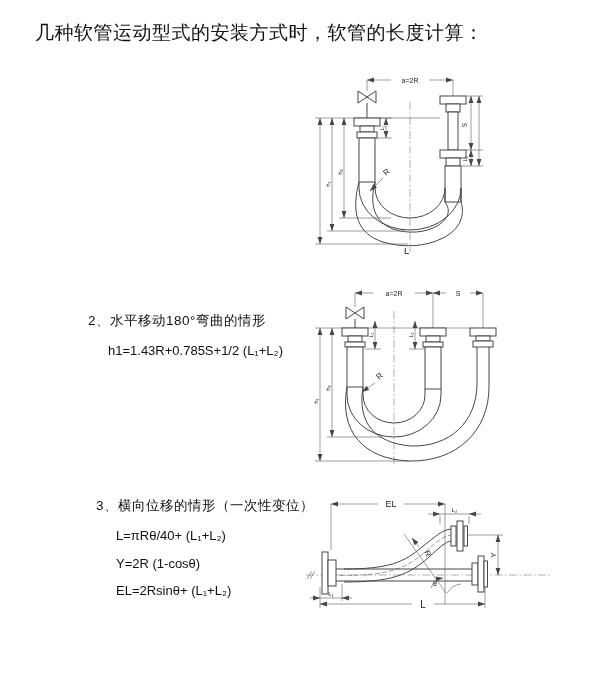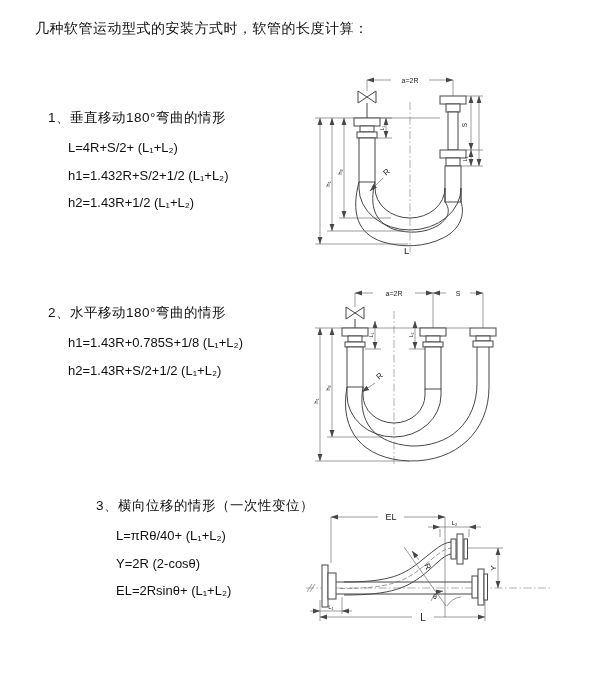--- a/index.html
+++ b/index.html
@@ -1,60 +1,51 @@
 <!DOCTYPE html>
 <html><head>
 <meta charset="utf-8">
 <style>
   html,body{margin:0;padding:0;}
   body{width:600px;height:675px;background:#ffffff;position:relative;overflow:hidden;
        font-family:"Liberation Sans","DejaVu Sans",sans-serif;color:#111;}
   .page{position:absolute;inset:0;background:#fff;}
-  .title{position:absolute;left:35px;top:20px;font-size:14px;letter-spacing:.5px;font-weight:500;}
+  .title{position:absolute;left:35px;top:20px;font-size:19px;letter-spacing:.5px;font-weight:500;}
   .section{position:absolute;left:48px;}
   .heading{font-size:13.5px;letter-spacing:.5px;font-weight:500;white-space:nowrap;}
   .formulas{margin:7px 0 0 20px;font-size:13px;line-height:27.5px;white-space:nowrap;}
   .diagram{position:absolute;}
   svg{display:block;}
   svg text{fill:#222;font-family:"Liberation Sans","DejaVu Sans",sans-serif;}
   .dln{stroke:#474747;stroke-width:1;fill:none;}
   .fit{stroke:#474747;stroke-width:1;fill:#fff;}
   .thin{stroke:#5a5a5a;stroke-width:.6;fill:none;}
   .cl{stroke:#7a7a7a;stroke-width:.6;fill:none;stroke-dasharray:8 2.5 1.5 2.5;}
   .hd{stroke:#5a5a5a;stroke-width:.6;fill:none;stroke-dasharray:5 2;}
 </style>
 </head>
 <body>
 
 <div class="page">
 
   <div class="title">几种软管运动型式的安装方式时，软管的长度计算：</div>
 
-  <div class="section" style="top:109px;">
-    <div class="heading">1、垂直移动180°弯曲的情形</div>
-    <div class="formulas">
-      <div>L=4R+S/2+ (L₁+L₂)</div>
-      <div>h1=1.432R+S/2+1/2 (L₁+L₂)</div>
-      <div>h2=1.43R+1/2 (L₁+L₂)</div>
-    </div>
-  </div>
-
-  <div class="section" style="top:304px;">
+
+  <div class="section" style="top:312px;margin-left:40px;">
     <div class="heading">2、水平移动180°弯曲的情形</div>
     <div class="formulas">
-      <div>h1=1.43R+0.785S+1/8 (L₁+L₂)</div>
-      <div>h2=1.43R+S/2+1/2 (L₁+L₂)</div>
+      <div>h1=1.43R+0.785S+1/2 (L₁+L₂)</div>
     </div>
   </div>
 
   <div class="section" style="top:497px;margin-left:48px;">
     <div class="heading">3、横向位移的情形（一次性变位）</div>
     <div class="formulas">
       <div>L=πRθ/40+ (L₁+L₂)</div>
-      <div>Y=2R (2-cosθ)</div>
+      <div>Y=2R (1-cosθ)</div>
       <div>EL=2Rsinθ+ (L₁+L₂)</div>
     </div>
   </div>
 
   <div class="diagram" style="left:313px;top:72px;">
   <svg width="225" height="185" viewBox="0 0 225 185">
     <defs>
       <marker id="a1" markerWidth="9" markerHeight="8" refX="7.3" refY="3" orient="auto-start-reverse" markerUnits="userSpaceOnUse">
         <path d="M0,0.5 L7.5,3 L0,5.5 Z" fill="#474747"></path>
       </marker>
@@ -223,21 +214,21 @@
       <text x="99.5" y="52" text-anchor="middle" font-size="5.5" transform="rotate(-90 99.5 52)">L₂</text>
     </g>
 
     <g>
       <line class="thin" x1="62" y1="100" x2="49" y2="109" marker-end="url(#a2)"></line>
       <text x="66" y="97" font-size="8" transform="rotate(-40 66 97)">R</text>
     </g>
   </svg>
   </div>
 
-  <div class="diagram" style="left:300px;top:505px;">
+  <div class="diagram" style="left:300px;top:492px;">
   <svg width="270" height="140" viewBox="0 0 270 140">
     <defs>
       <marker id="a3" markerWidth="9" markerHeight="8" refX="7.3" refY="3" orient="auto-start-reverse" markerUnits="userSpaceOnUse">
         <path d="M0,0.5 L7.5,3 L0,5.5 Z" fill="#474747"></path>
       </marker>
     </defs>
 
     <line class="cl" x1="6" y1="83" x2="250" y2="83"></line>
     <g>
       <path class="thin" d="M 7,87 L 12,79"></path>

